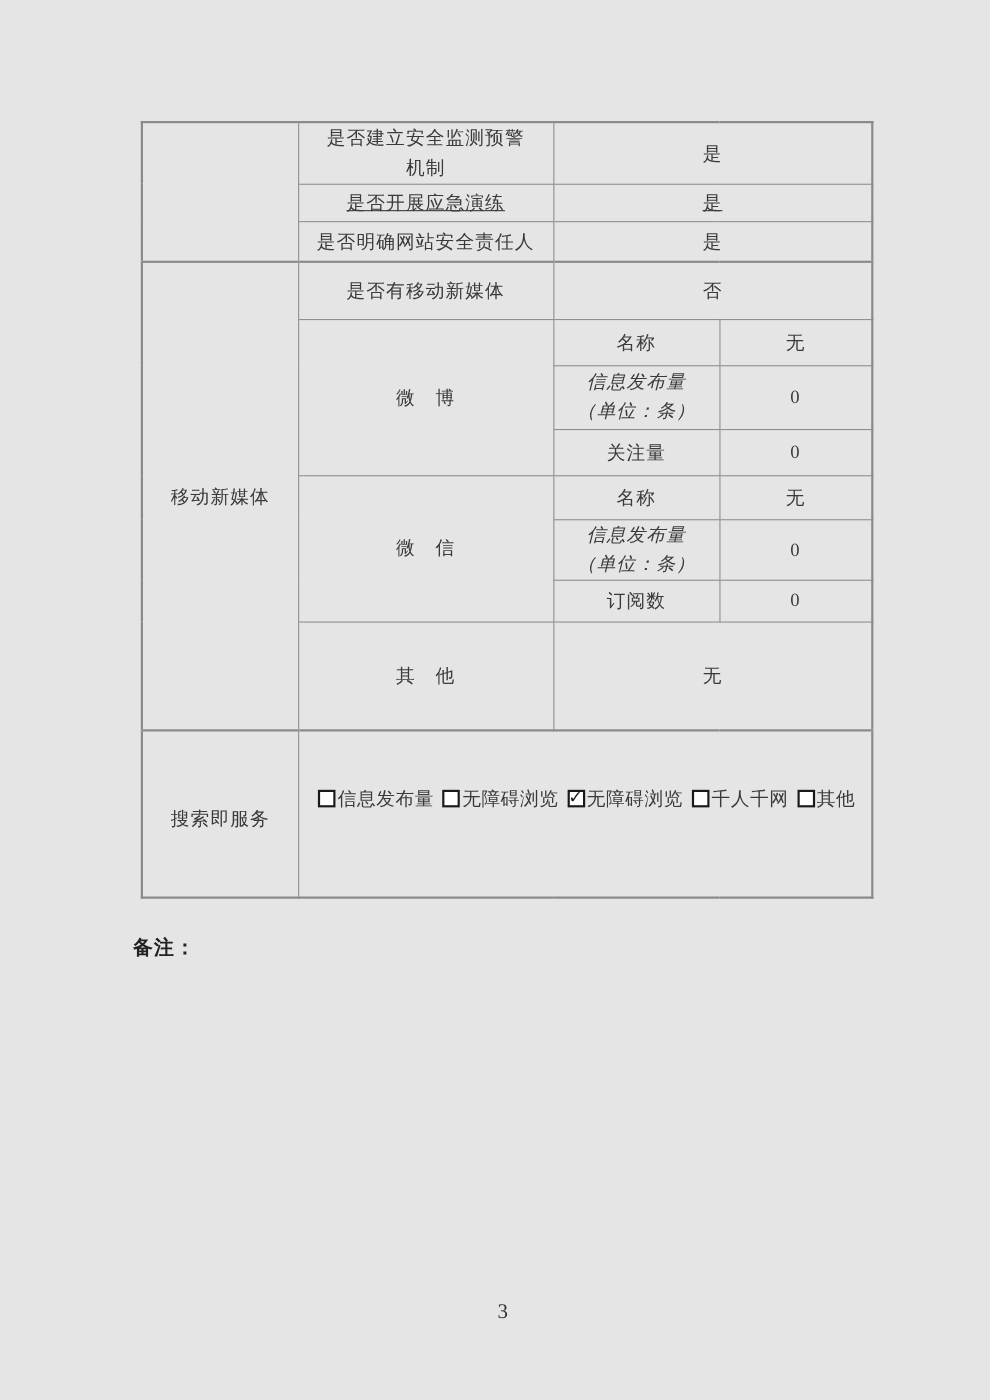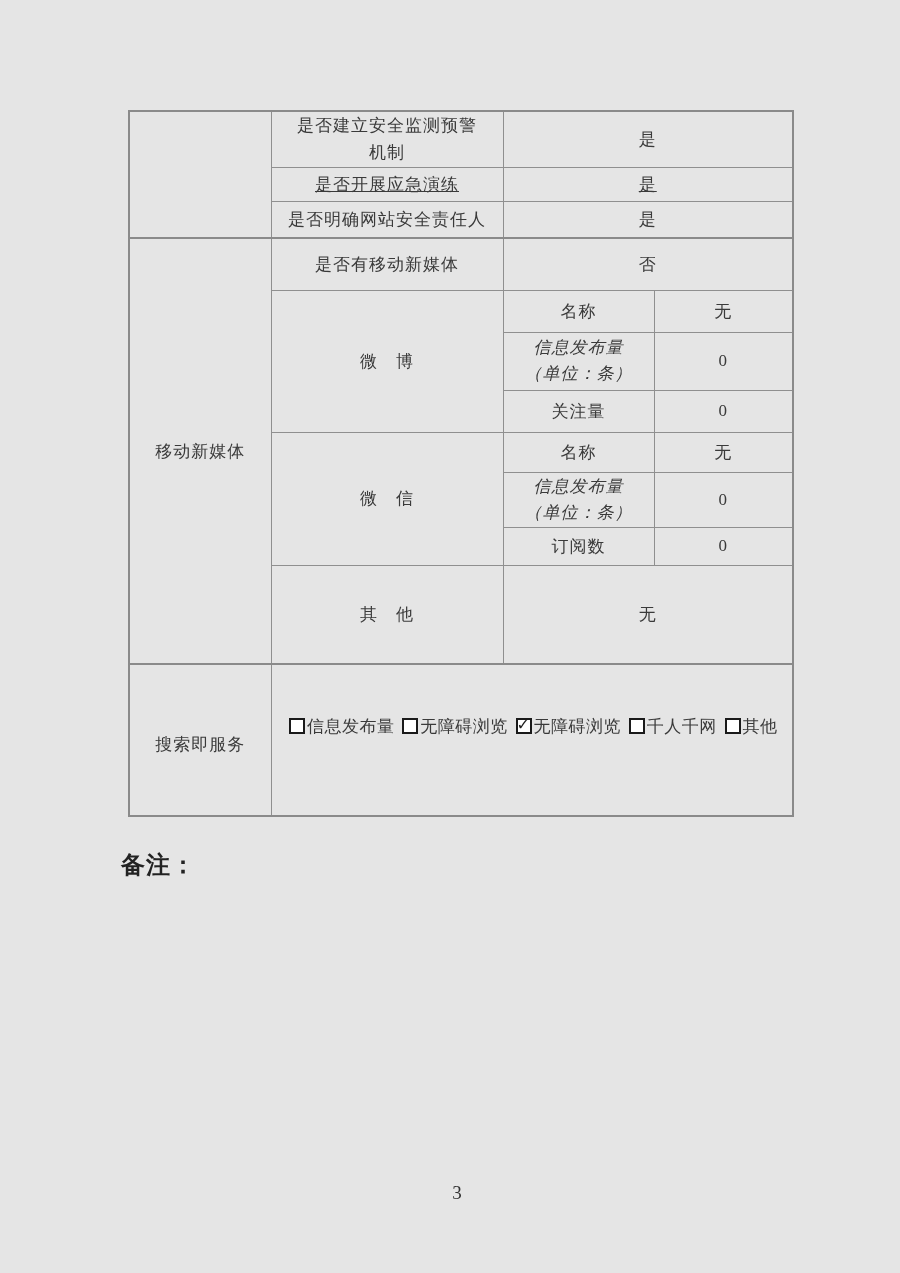--- a/index.html
+++ b/index.html
@@ -84,21 +84,21 @@
     color: #1a1a1a;
     font-family: "DejaVu Sans", sans-serif;
   }
 
   .notes {
     position: absolute;
     left: 121px;
     top: 849px;
     font-family: "Liberation Sans", "DejaVu Sans", sans-serif;
     font-weight: bold;
-    font-size: 24px;
+    font-size: 18px;
     letter-spacing: 1px;
     color: #222222;
   }
   .pageno {
     position: absolute;
     left: 0;
     top: 1182px;
     width: 914px;
     text-align: center;
     font-size: 19px;

